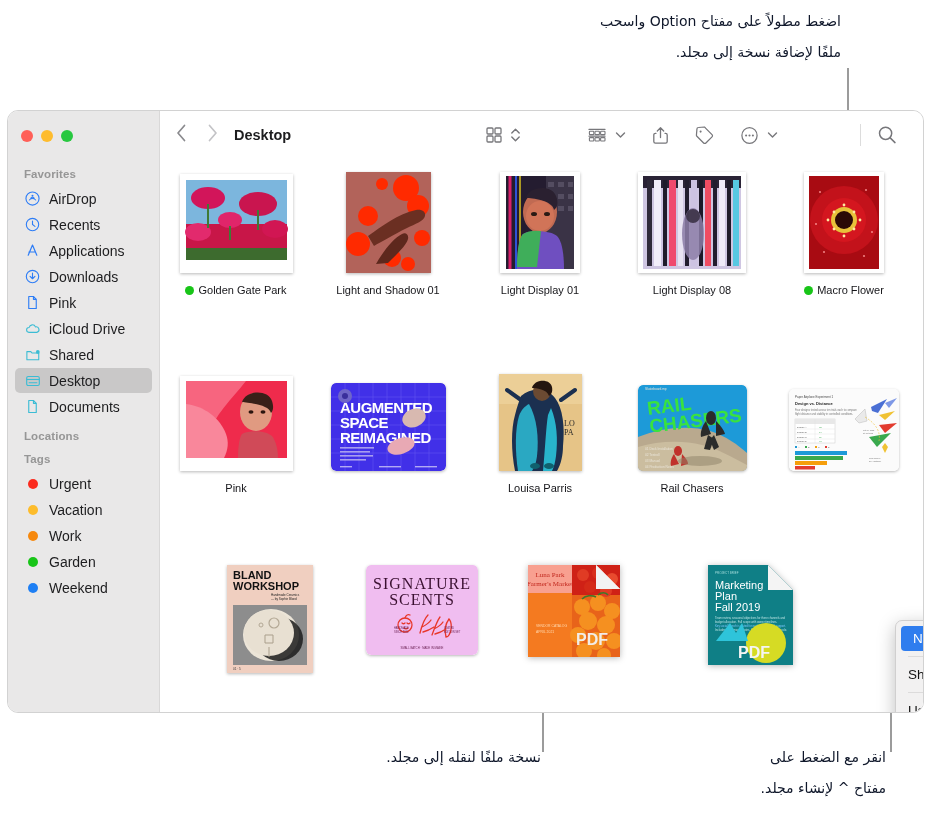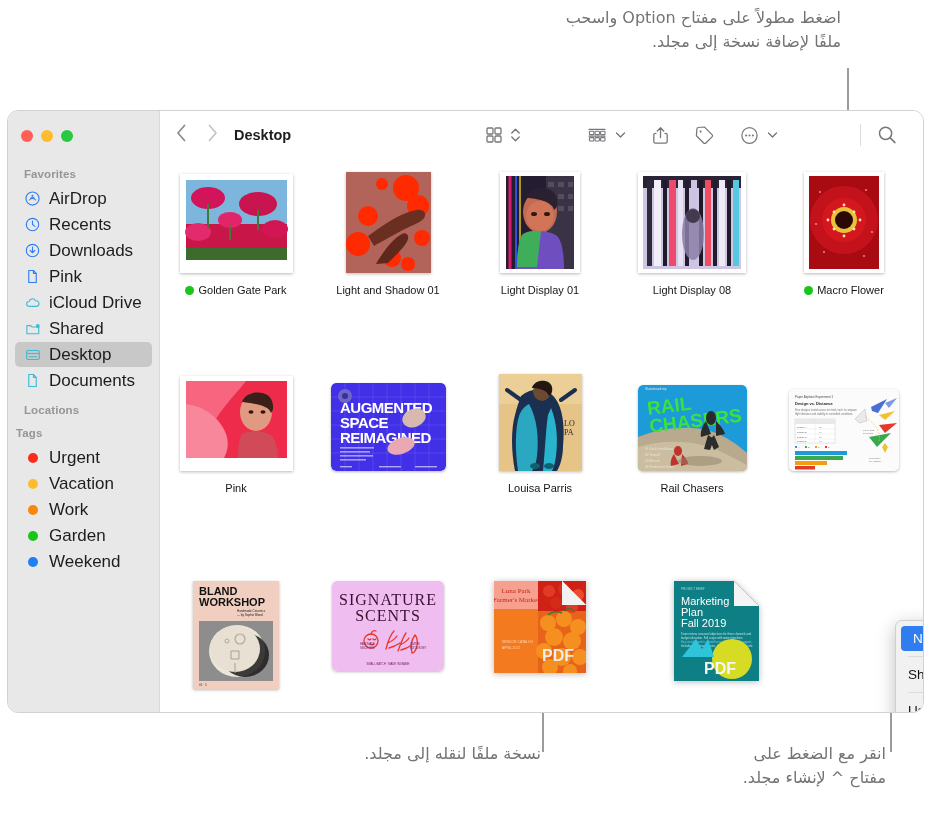--- a/index.html
+++ b/index.html
@@ -8,23 +8,23 @@
     background: #ffffff;
     font-family: "Liberation Sans", "DejaVu Sans", sans-serif;
     overflow: hidden;
   }
   #stage { position: relative; width: 931px; height: 819px; background:#fff; }
 
   
   .callout {
     position: absolute;
     font-family: "DejaVu Sans", "Liberation Sans", sans-serif;
-    font-size: 16px;
-    line-height: 24px;
-    color: #737373;
+    font-size: 14px;
+    line-height: 31px;
+    color: #0f172a;
     direction: rtl;
     text-align: right;
     white-space: pre-line;
   }
   .leader {
     position: absolute;
     width: 1.5px;
     background: #9b9b9b;
   }
 
@@ -58,21 +58,21 @@
   .light.green { background: #28c840; }
 
   .sb-section {
     font-size: 11.5px; font-weight: bold; color: #969696;
     padding: 10px 0 5px 16px; letter-spacing: .1px;
   }
   .sb-item {
     display: flex; align-items: center;
     height: 25px; margin: 1px 7px; padding-left: 9px;
     border-radius: 5px;
-    font-size: 17px; color: #1d1d1f;
+    font-size: 14px; color: #1d1d1f;
   }
   .sb-item.selected { background: #c9c8c8; }
   .sb-ico {
     width: 17px; height: 17px; margin-right: 8px;
     display: flex; align-items: center; justify-content: center;
     flex: 0 0 17px;
   }
   .sb-ico svg { display: block; }
   .tagdot { width: 10px; height: 10px; border-radius: 50%; }
 
@@ -184,20 +184,28 @@
             <svg width="15" height="15" viewBox="0 0 16 16">
               <circle cx="8" cy="8" r="6.6" fill="none" stroke="#2e7df6" stroke-width="1.2"></circle>
               <path d="M8 4.3V8l2.6 2" fill="none" stroke="#2e7df6" stroke-width="1.2" stroke-linecap="round"></path>
             </svg>
           </span>
         <span>Recents</span>
       </div>
       <div class="sb-item">
         <span class="sb-ico">
             <svg width="15" height="15" viewBox="0 0 16 16">
+              <path d="M8 2.2 12.6 13M8 2.2 3.4 13M4.2 9.6h7" fill="none" stroke="#2e7df6" stroke-width="1.3" stroke-linecap="round"></path>
+            </svg>
+          </span>
+        <span>Applications</span>
+      </div>
+      <div class="sb-item">
+        <span class="sb-ico">
+            <svg width="15" height="15" viewBox="0 0 16 16">
               <circle cx="8" cy="8" r="6.6" fill="none" stroke="#2e7df6" stroke-width="1.2"></circle>
               <path d="M8 4.2v6M5.4 7.8 8 10.4l2.6-2.6" fill="none" stroke="#2e7df6" stroke-width="1.2" stroke-linecap="round" stroke-linejoin="round"></path>
             </svg>
           </span>
         <span>Downloads</span>
       </div>
       <div class="sb-item">
         <span class="sb-ico">
             <svg width="15" height="15" viewBox="0 0 16 16">
               <path d="M4 1.6h5l3 3v9.8H4z" fill="none" stroke="#2e7df6" stroke-width="1.2" stroke-linejoin="round"></path>
@@ -240,21 +248,21 @@
             <svg width="15" height="15" viewBox="0 0 16 16">
               <path d="M4 1.6h5l3 3v9.8H4z" fill="none" stroke="#3bbcd4" stroke-width="1.2" stroke-linejoin="round"></path>
               <path d="M9 1.6v3h3" fill="none" stroke="#3bbcd4" stroke-width="1.2" stroke-linejoin="round"></path>
             </svg>
           </span>
         <span>Documents</span>
       </div>
 
       <div class="sb-section">Locations</div>
 
-      <div class="sb-section" style="padding-top:6px;padding-left:8px;">Tags</div>
+      <div class="sb-section" style="padding-top:6px;">Tags</div>
       <div class="sb-item">
         <span class="sb-ico">
             <i class="tagdot" style="background:#fb2b1e;display:block"></i>
           </span>
         <span>Urgent</span>
       </div>
       <div class="sb-item">
         <span class="sb-ico">
             <i class="tagdot" style="background:#fdbc2c;display:block"></i>
           </span>
@@ -709,21 +717,21 @@
                 </g>
                 <path d="M93 58l3-4 3 4-3 6z" fill="#f0c233"></path>
               </svg>
             </div>
             <div class="label">
               <span class="labeltext"></span>
             </div>
           </div>
         </div>
 
-        <div class="row" style="top:422px;">
+        <div class="row" style="top:406px;padding-left:34px;">
           <div class="cell">
             <div class="thumbbox" style="align-items:flex-start;">
               <svg class="thumb" width="86" height="108" viewBox="0 0 86 108">
                 <rect width="86" height="108" fill="#f0cfc0"></rect>
                 <text x="6" y="14" font-size="11" font-weight="bold" font-family="Liberation Sans, sans-serif" fill="#111">BLAND</text>
                 <text x="6" y="25" font-size="11" font-weight="bold" font-family="Liberation Sans, sans-serif" fill="#111">WORKSHOP</text>
                 <g fill="#222" font-size="3">
                   <text x="44" y="31">Handmade Ceramics</text>
                   <text x="44" y="35">— by Sophie Bland</text>
                 </g>

